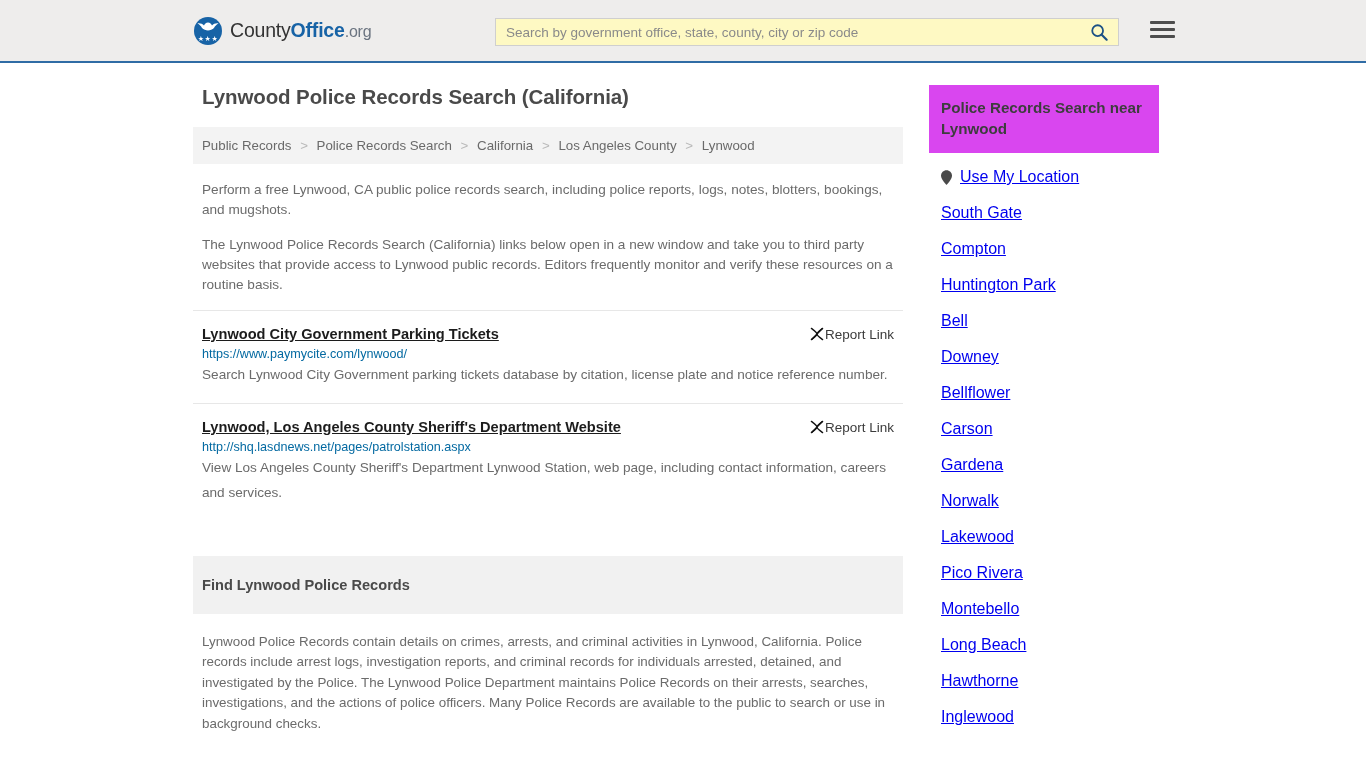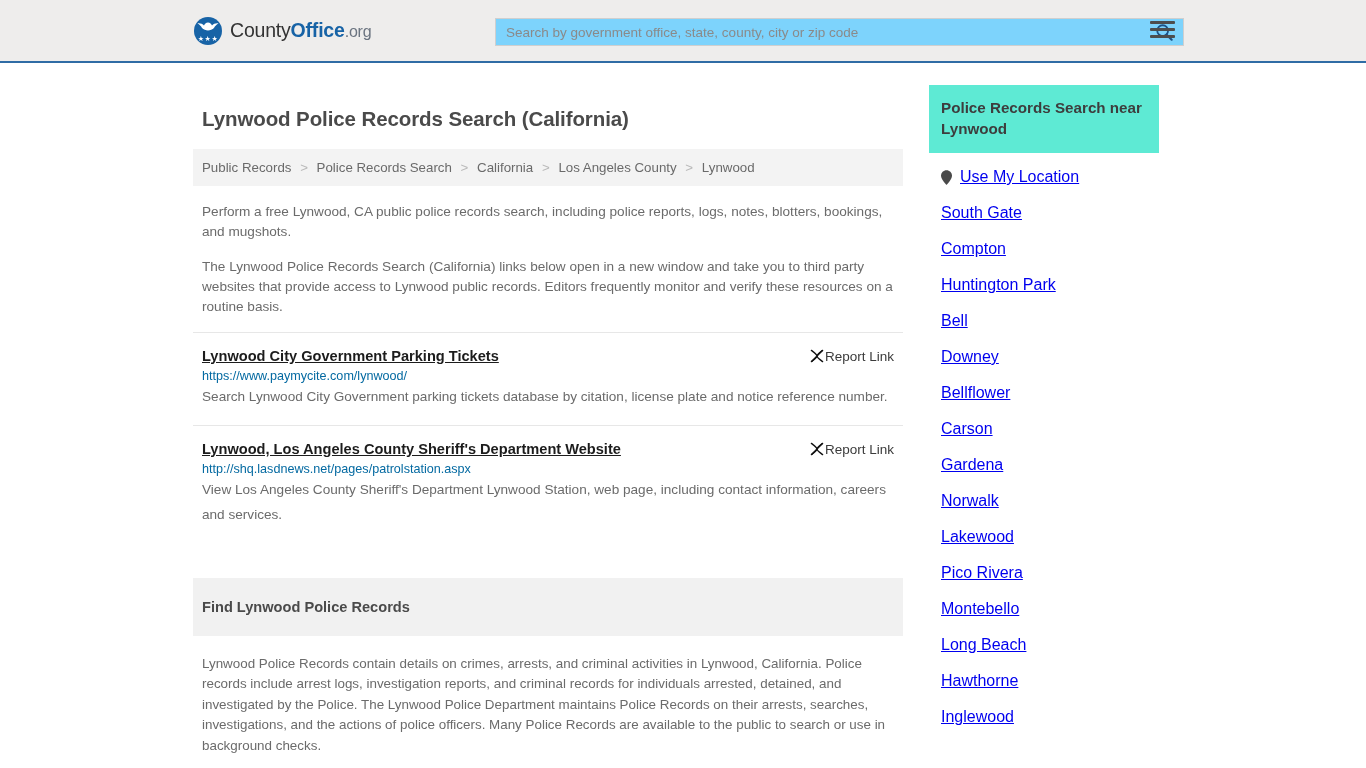--- a/index.html
+++ b/index.html
@@ -56,23 +56,23 @@
     letter-spacing: -0.2px;
     white-space: nowrap;
   }
   .brand-text .b-office { color: #1763a6; font-weight: bold; }
   .brand-text .b-org { color: #6b7480; font-size: 16px; }
 
   .search-wrap {
     position: absolute;
     left: 495px;
     top: 18px;
-    width: 689px;
+    width: 624px;
     height: 28px;
-    background: #7dd3fc;
+    background: #fef9c3;
     border: 1px solid #cfcfcf;
     display: flex;
     align-items: center;
   }
   .search-input {
     flex: 1 1 auto;
     border: none;
     outline: none;
     height: 100%;
     padding: 0 10px;
@@ -112,21 +112,21 @@
     position: relative;
   }
   .container {
     width: 980px;
     margin: 0 auto;
     padding-top: 22px;
     display: flex;
     gap: 26px;
     align-items: flex-start;
   }
-  .main-col { width: 710px; flex: 0 0 710px; margin-top: 22px; }
+  .main-col { width: 710px; flex: 0 0 710px; }
   .side-col { width: 230px; flex: 0 0 230px; }
 
   h1.page-title {
     font-size: 20.5px;
     color: #4a4a4a;
     margin: 0 0 18px 9px;
     font-weight: bold;
     letter-spacing: -0.1px;
   }
 
@@ -215,21 +215,21 @@
   .section-body p {
     margin: 18px 0 0 9px;
     font-size: 13.4px;
     line-height: 20.4px;
     color: #6b6b6b;
     max-width: 706px;
   }
 
   
   .side-head {
-    background: #5eead4;
+    background: #d946ef;
     padding: 12px 12px 14px 12px;
     font-size: 15.2px;
     font-weight: bold;
     color: #3d3d3d;
     line-height: 21px;
   }
   .side-row {
     padding: 12px 12px 0 12px;
     line-height: 24px;
     display: flex;

